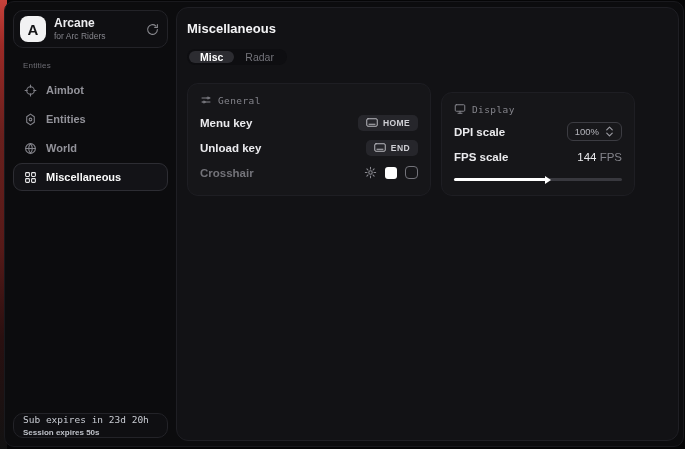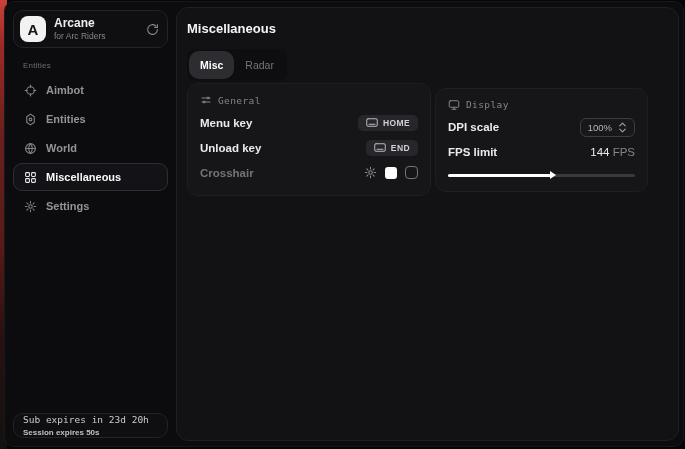--- a/index.html
+++ b/index.html
@@ -43,27 +43,27 @@
   .footer-line2 { font-size:8px; font-weight:bold; color:#bfc2c9; margin-top:3px; }
 
   
   .main-wrap { flex:1; padding:5px 4px 5px 0; }
   .main-panel { height:100%; background:#121215; border:1px solid #1f1f24;
     border-radius:12px; padding:13px 10px; }
 
   .page-title { font-size:13px; font-weight:bold; color:#f4f4f6; }
 
   .tabs { display:inline-flex; background:#0e0e11; border-radius:8px; padding:2px; margin-top:13px; }
-  .tab { font-size:10.5px; padding:8px 11px; color:#74747b; border-radius:10px; cursor:default; }
+  .tab { font-size:10.5px; padding:0 11px; color:#74747b; border-radius:10px; cursor:default; }
   .tab.active { background:#2c2c31; color:#ffffff; font-weight:bold; }
 
-  .panels { display:flex; gap:4px; margin-top:2px; align-items:center; }
+  .panels { display:flex; gap:10px; margin-top:18px; align-items:flex-end; }
   .card { background:#161619; border:1px solid #1e1e23; border-radius:11px; padding:10px 12px; }
   .card.general { width:244px; }
-  .card.display { width:213px; }
+  .card.display { width:194px; }
 
   .card-header { display:flex; align-items:center; gap:6px; color:#84848b;
     font-family:"DejaVu Sans Mono", monospace; font-size:9.5px; letter-spacing:.4px; margin-bottom:4px; }
   .card-header .hicon { display:flex; }
 
   .row { display:flex; align-items:center; justify-content:space-between; height:25px; }
   .row-label { font-size:11.5px; font-weight:bold; color:#ebebee; }
   .row-label.dim { color:#737379; }
 
   .keybadge { display:flex; align-items:center; gap:5px; background:#26262b; border-radius:5px;
@@ -152,29 +152,20 @@
           <svg width="13" height="13" viewBox="0 0 24 24" fill="none" stroke="currentColor" stroke-width="2" stroke-linecap="round">
             <rect x="3" y="3" width="7" height="7" rx="1.5"></rect>
               <rect x="14" y="3" width="7" height="7" rx="1.5"></rect>
             <rect x="3" y="14" width="7" height="7" rx="1.5"></rect>
               <rect x="14" y="14" width="7" height="7" rx="1.5"></rect>
           </svg>
         </span>
         <span>Miscellaneous</span>
       </div>
 
-      <div class="nav-item">
-        <span class="nicon">
-          <svg width="13" height="13" viewBox="0 0 24 24" fill="none" stroke="currentColor" stroke-width="2" stroke-linecap="round">
-            <circle cx="12" cy="12" r="3.2"></circle>
-            <path d="M12 2.5v3M12 18.5v3M2.5 12h3M18.5 12h3M5.3 5.3l2.1 2.1M16.6 16.6l2.1 2.1M18.7 5.3l-2.1 2.1M7.4 16.6l-2.1 2.1"></path>
-          </svg>
-        </span>
-        <span>Settings</span>
-      </div>
 
     </div>
 
     <div class="footer-card">
       <div class="footer-line1">Sub expires in 23d 20h</div>
       <div class="footer-line2">Session expires 50s</div>
     </div>
 
   </div>
 
@@ -260,21 +251,21 @@
               <span>100%</span>
               <span class="sicon">
                 <svg width="9" height="11" viewBox="0 0 16 20" fill="none" stroke="currentColor" stroke-width="2.2" stroke-linecap="round" stroke-linejoin="round">
                   <path d="M3 7l5-5 5 5M3 13l5 5 5-5"></path>
                 </svg>
               </span>
             </span>
           </div>
 
           <div class="row">
-            <span class="row-label">FPS limit</span>
+            <span class="row-label">FPS scale</span>
             <span class="fps-value"><span>144</span> <span class="fps-unit">FPS</span></span>
           </div>
 
           <div class="slider">
             <div class="slider-fill" style="width: 55%;"></div>
           </div>
         </div>
 
       </div>
     </div>

